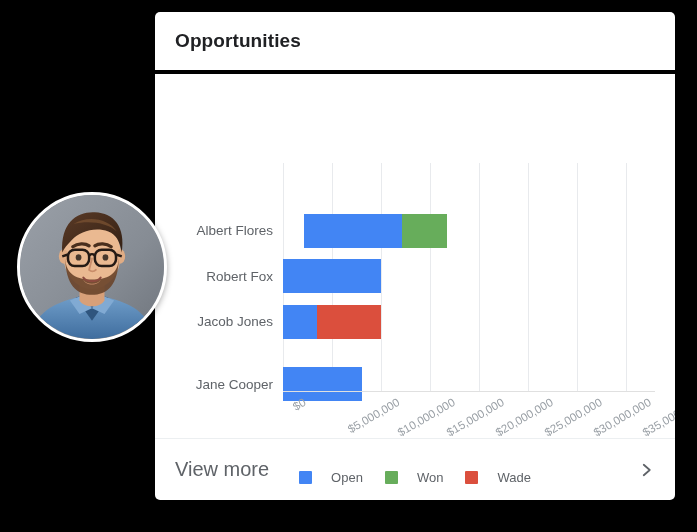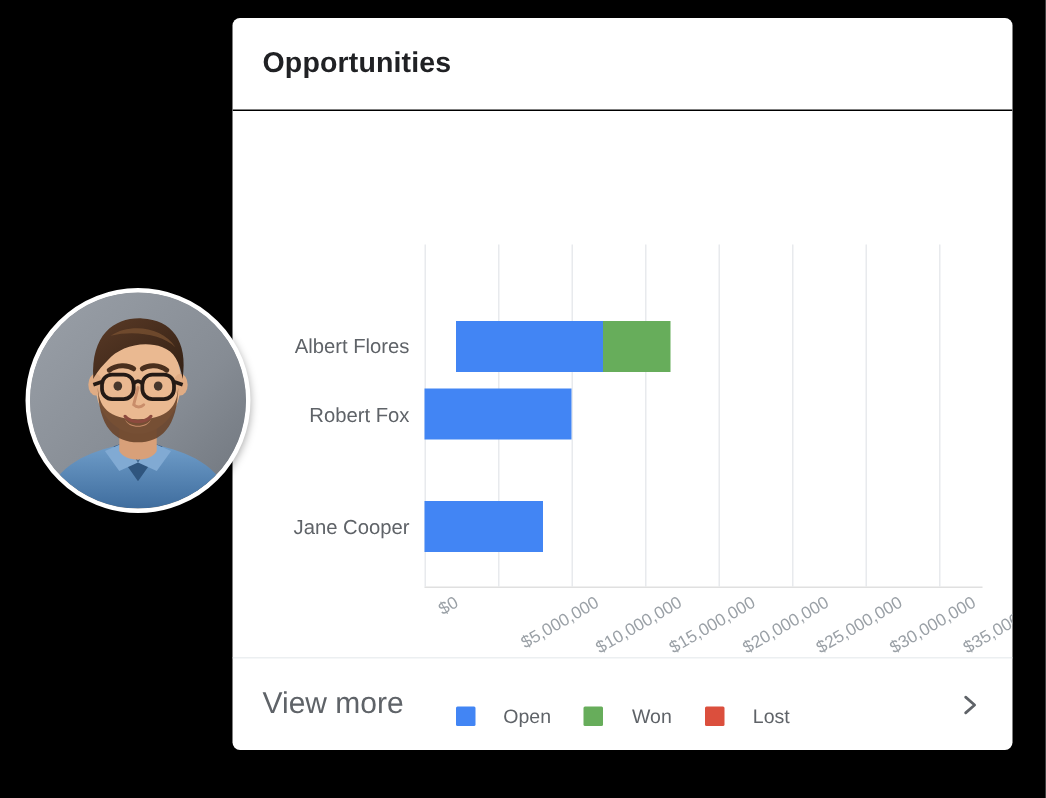--- a/index.html
+++ b/index.html
@@ -18,21 +18,21 @@
     width: 520px; height: 488px;
     background: #ffffff;
     border-radius: 5px;
     box-shadow: 0 1px 3px rgba(0,0,0,.22), 0 3px 10px rgba(0,0,0,.18);
     overflow: hidden;
   }
   .card-header {
     height: 62px;
     display: flex; align-items: center;
     padding: 0 20px;
-    border-bottom: 1px solid #000000;
+    border-bottom: 4px solid #000000;
   }
   .card-title {
     font-size: 19px; font-weight: bold;
     color: #202124; letter-spacing: .1px;
   }
 
   
   .chart-body { position: relative; height: 364px; }
 
   .chart-area {
@@ -138,21 +138,26 @@
         <div class="rows" id="bar-rows">
             <div class="row" style="top: 50.6px; height: 34px; padding-left: 21px;">
               <div class="cat-label">Albert Flores</div>
               <div class="seg" title="Albert Flores — Open" style="width: 97.8947px; background: rgb(66, 133, 244);"></div>
               <div class="seg" title="Albert Flores — Won" style="width: 45.0316px; background: rgb(103, 173, 91);"></div>
             </div>
             <div class="row" style="top: 96.2px; height: 34px; align-items: center;">
               <div class="cat-label">Robert Fox</div>
               <div class="seg" title="Robert Fox — Open" style="width: 97.8947px; background: rgb(66, 133, 244);"></div>
             </div>
-            <div class="row" style="top: 171px; height: 34px;">
+            <div class="row" style="top: 141.8px; height: 34px;">
+              <div class="cat-label">Jacob Jones</div>
+              <div class="seg" title="Jacob Jones — Open" style="width: 34.2632px; background: rgb(66, 133, 244);"></div>
+              <div class="seg" title="Jacob Jones — Lost" style="width: 63.6316px; background: rgb(219, 79, 61);"></div>
+            </div>
+            <div class="row" style="top: 204px; height: 34px;">
               <div class="cat-label">Jane Cooper</div>
               <div class="seg" title="Jane Cooper — Open" style="width: 79.2947px; background: rgb(66, 133, 244);"></div>
             </div>
           </div>
       </div>
 
       <div class="axis-bottom"></div>
 
       <div class="xticks" id="xticks">
           <div class="xtick" style="left: 6px;">$0</div>
@@ -169,21 +174,21 @@
           <div class="legend-item">
             <span class="legend-swatch" style="background: rgb(66, 133, 244);"></span>
             <span class="legend-label">Open</span>
           </div>
           <div class="legend-item">
             <span class="legend-swatch" style="background: rgb(103, 173, 91);"></span>
             <span class="legend-label">Won</span>
           </div>
           <div class="legend-item">
             <span class="legend-swatch" style="background: rgb(219, 79, 61);"></span>
-            <span class="legend-label">Lost</span>
+            <span class="legend-label">Wade</span>
           </div>
         </div>
     </div>
 
     <div class="card-footer">
       <span class="view-more">View more</span>
       <span>
         <svg class="chev" viewBox="0 0 24 24" fill="none" stroke="#5f6368" stroke-width="2.4" stroke-linecap="round" stroke-linejoin="round">
           <polyline points="9 5 17 12 9 19"></polyline>
         </svg>

